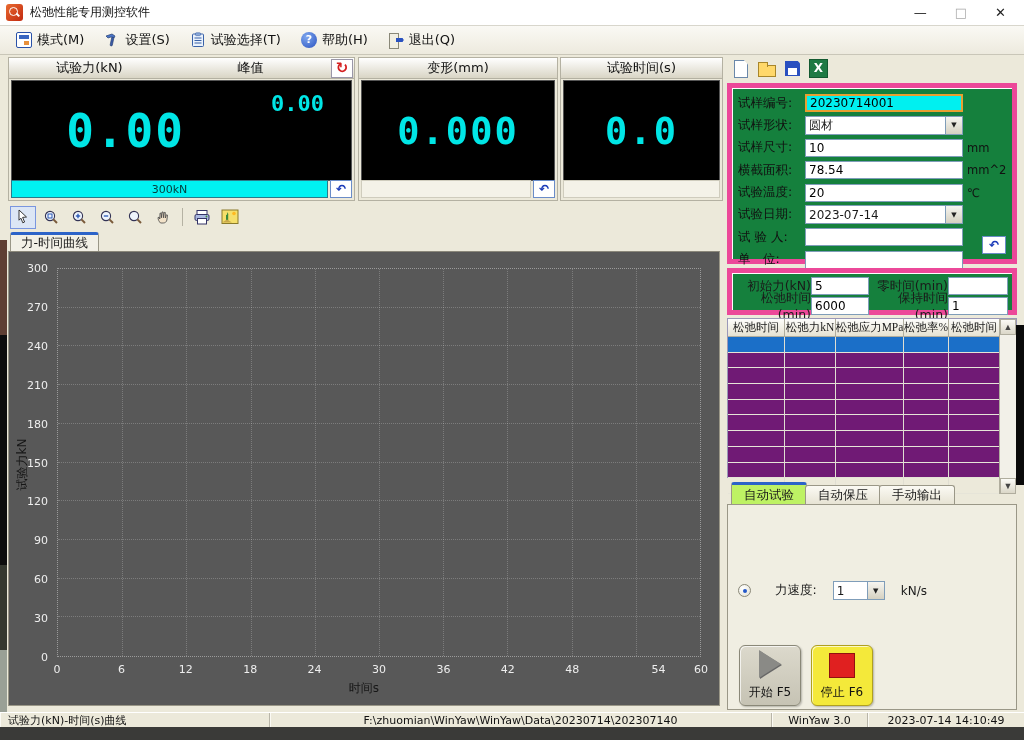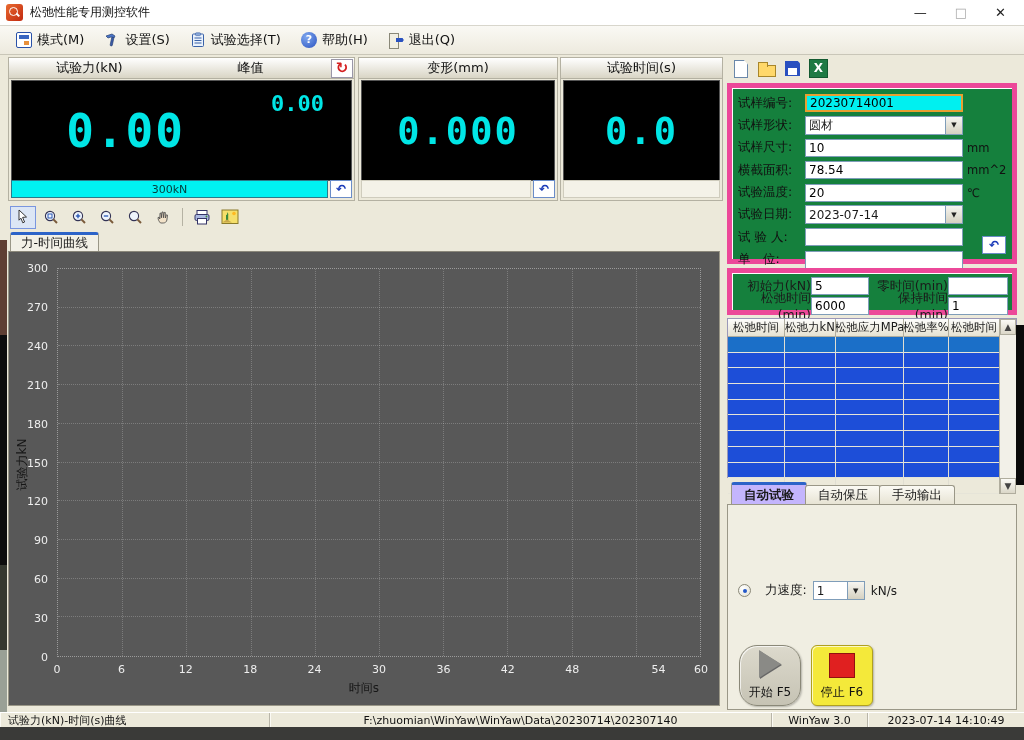--- a/index.html
+++ b/index.html
@@ -89,53 +89,53 @@
   .form-undo { position:absolute; right:6px; bottom:5px; width:24px; height:18px; background:#fff; border:1px solid #6a8cc8; color:#1a3ab8; font-weight:bold; font-size:12px; display:flex; align-items:center; justify-content:center; }
 
   .params-box { left:727px; top:268px; width:290px; height:47px; padding:3px 4px; }
   .param-row { display:flex; align-items:center; height:20px; }
   .p-lbl1 { width:80px; text-align:right; font-size:12.5px; }
   .p-fld1 { width:58px; }
   .p-lbl2 { width:80px; text-align:right; font-size:12.5px; margin-left:4px; }
   .p-fld2 { width:60px; }
 
   
-  .rtable { position:absolute; left:727px; top:318px; width:290px; height:160px; background:#1d4ed8; border:1px solid #9a98b8; display:flex; flex-direction:column; }
+  .rtable { position:absolute; left:727px; top:318px; width:290px; height:160px; background:#701a75; border:1px solid #9a98b8; display:flex; flex-direction:column;font-family:Liberation Serif, serif; }
   .rt-inner { flex:1; display:flex; }
   .rt-cols { flex:1; display:flex; flex-direction:column; }
   .thead { display:flex; height:18px; flex:0 0 auto; }
   .th { background:linear-gradient(#fdfdfb,#e6e2d2); border-right:1px solid #b0ad9e; border-bottom:1px solid #b0ad9e; font-size:11.5px; display:flex; align-items:center; justify-content:center; overflow:hidden; white-space:nowrap; }
   .tbody { flex:1; overflow:hidden; }
   .tr { display:flex; height:15.7px; }
   .tr.sel .td { background:#1b6fc8; }
   .td { border-right:1px solid #e0ded2; border-bottom:1px solid #e6e4d8; }
   .th:nth-child(1),.td:nth-child(1){ width:57px; flex:0 0 auto; }
   .th:nth-child(2),.td:nth-child(2){ width:51px; flex:0 0 auto; }
   .th:nth-child(3),.td:nth-child(3){ width:68px; flex:0 0 auto; }
   .th:nth-child(4),.td:nth-child(4){ width:45px; flex:0 0 auto; }
   .th:nth-child(5),.td:nth-child(5){ flex:1; border-right:none; }
   .vscroll { flex:0 0 17px; background:#f2f0e8; border-left:1px solid #b0ad9e; display:flex; flex-direction:column; justify-content:space-between; }
   .sc-btn { height:16px; display:flex; align-items:center; justify-content:center; font-size:9px; color:#444; background:linear-gradient(#fbfaf6,#dbd7c8); border:1px solid #b0ad9e; }
 
   
   .ctl-tabstrip { position:absolute; left:727px; top:482px; width:290px; height:23px; }
   .ctl-tab { position:absolute; bottom:0; height:20px; padding:0 12px; background:linear-gradient(#fbfaf4,#e6e2d2); border:1px solid #9a9787; border-bottom:none; border-radius:3px 3px 0 0; font-size:12.5px; display:flex; align-items:center; }
-  .ctl-tab.active { height:23px; background:#c4b5fd; border-top:3px solid #2c63c8;font-weight:bold; }
+  .ctl-tab.active { height:23px; background:#bef264; border-top:3px solid #2c63c8; }
   .ctl-panel { position:absolute; left:727px; top:504px; width:290px; height:206px; background:#f0eee2; border:1px solid #9a9787; }
-  .speed-row { position:absolute; left:10px; top:76px; display:flex; align-items:center; gap:6px; }
+  .speed-row { position:absolute; left:10px; top:76px; display:flex; align-items:center; gap:16px; }
   .radio { width:13px; height:13px; border-radius:50%; border:1px solid #8a8878; background:radial-gradient(circle at 35% 30%,#ffffff,#e2e0d2); position:relative; }
   .radio.on::after { content:""; position:absolute; left:3.5px; top:3.5px; width:4px; height:4px; border-radius:50%; background:#2458c8; }
   .speed-lbl { font-size:12.5px; margin-left:8px; }
   .speed-combo { width:52px; height:19px; }
   .speed-combo .dd { font-size:7px; }
 
   
   .run-btns { position:absolute; left:739px; top:645px; display:flex; gap:10px; }
   .big-btn { width:62px; height:61px; border-radius:6px; border:1px solid #8a8878; box-shadow:inset 1px 1px 0 rgba(255,255,255,.7), 1px 1px 2px rgba(0,0,0,.25); display:flex; flex-direction:column; align-items:center; justify-content:flex-end; padding-bottom:4px; font-size:12px; color:#111; }
-  .btn-start { background:linear-gradient(#dcd9cc,#c6c3b4);border-radius:18px; }
+  .btn-start { background:linear-gradient(#dcd9cc,#c6c3b4); }
   .btn-stop { background:#f4e93a; border-color:#b0a020; }
   .play-shape { width:0; height:0; border-left:22px solid #8a8a86; border-top:14px solid transparent; border-bottom:14px solid transparent; margin:6px auto 6px auto; filter:drop-shadow(1px 1px 0 #666); }
   .stop-shape { width:26px; height:26px; background:#e02020; border:1px solid #901010; margin:7px auto 6px auto; }
 
   
   .statusbar { position:absolute; left:0; top:712px; width:1024px; height:15px; background:#ece9da; border-top:1px solid #fff; display:flex; font-size:11px; color:#111; }
   .sb-seg { border-right:1px solid #b8b5a8; box-shadow:inset 1px 0 0 #fbfaf4; display:flex; align-items:center; padding:0 8px; white-space:nowrap; overflow:hidden; }
   .sb-1 { flex:0 0 270px; }
   .sb-2 { flex:1; justify-content:center; }
   .sb-3 { flex:0 0 96px; justify-content:center; }

